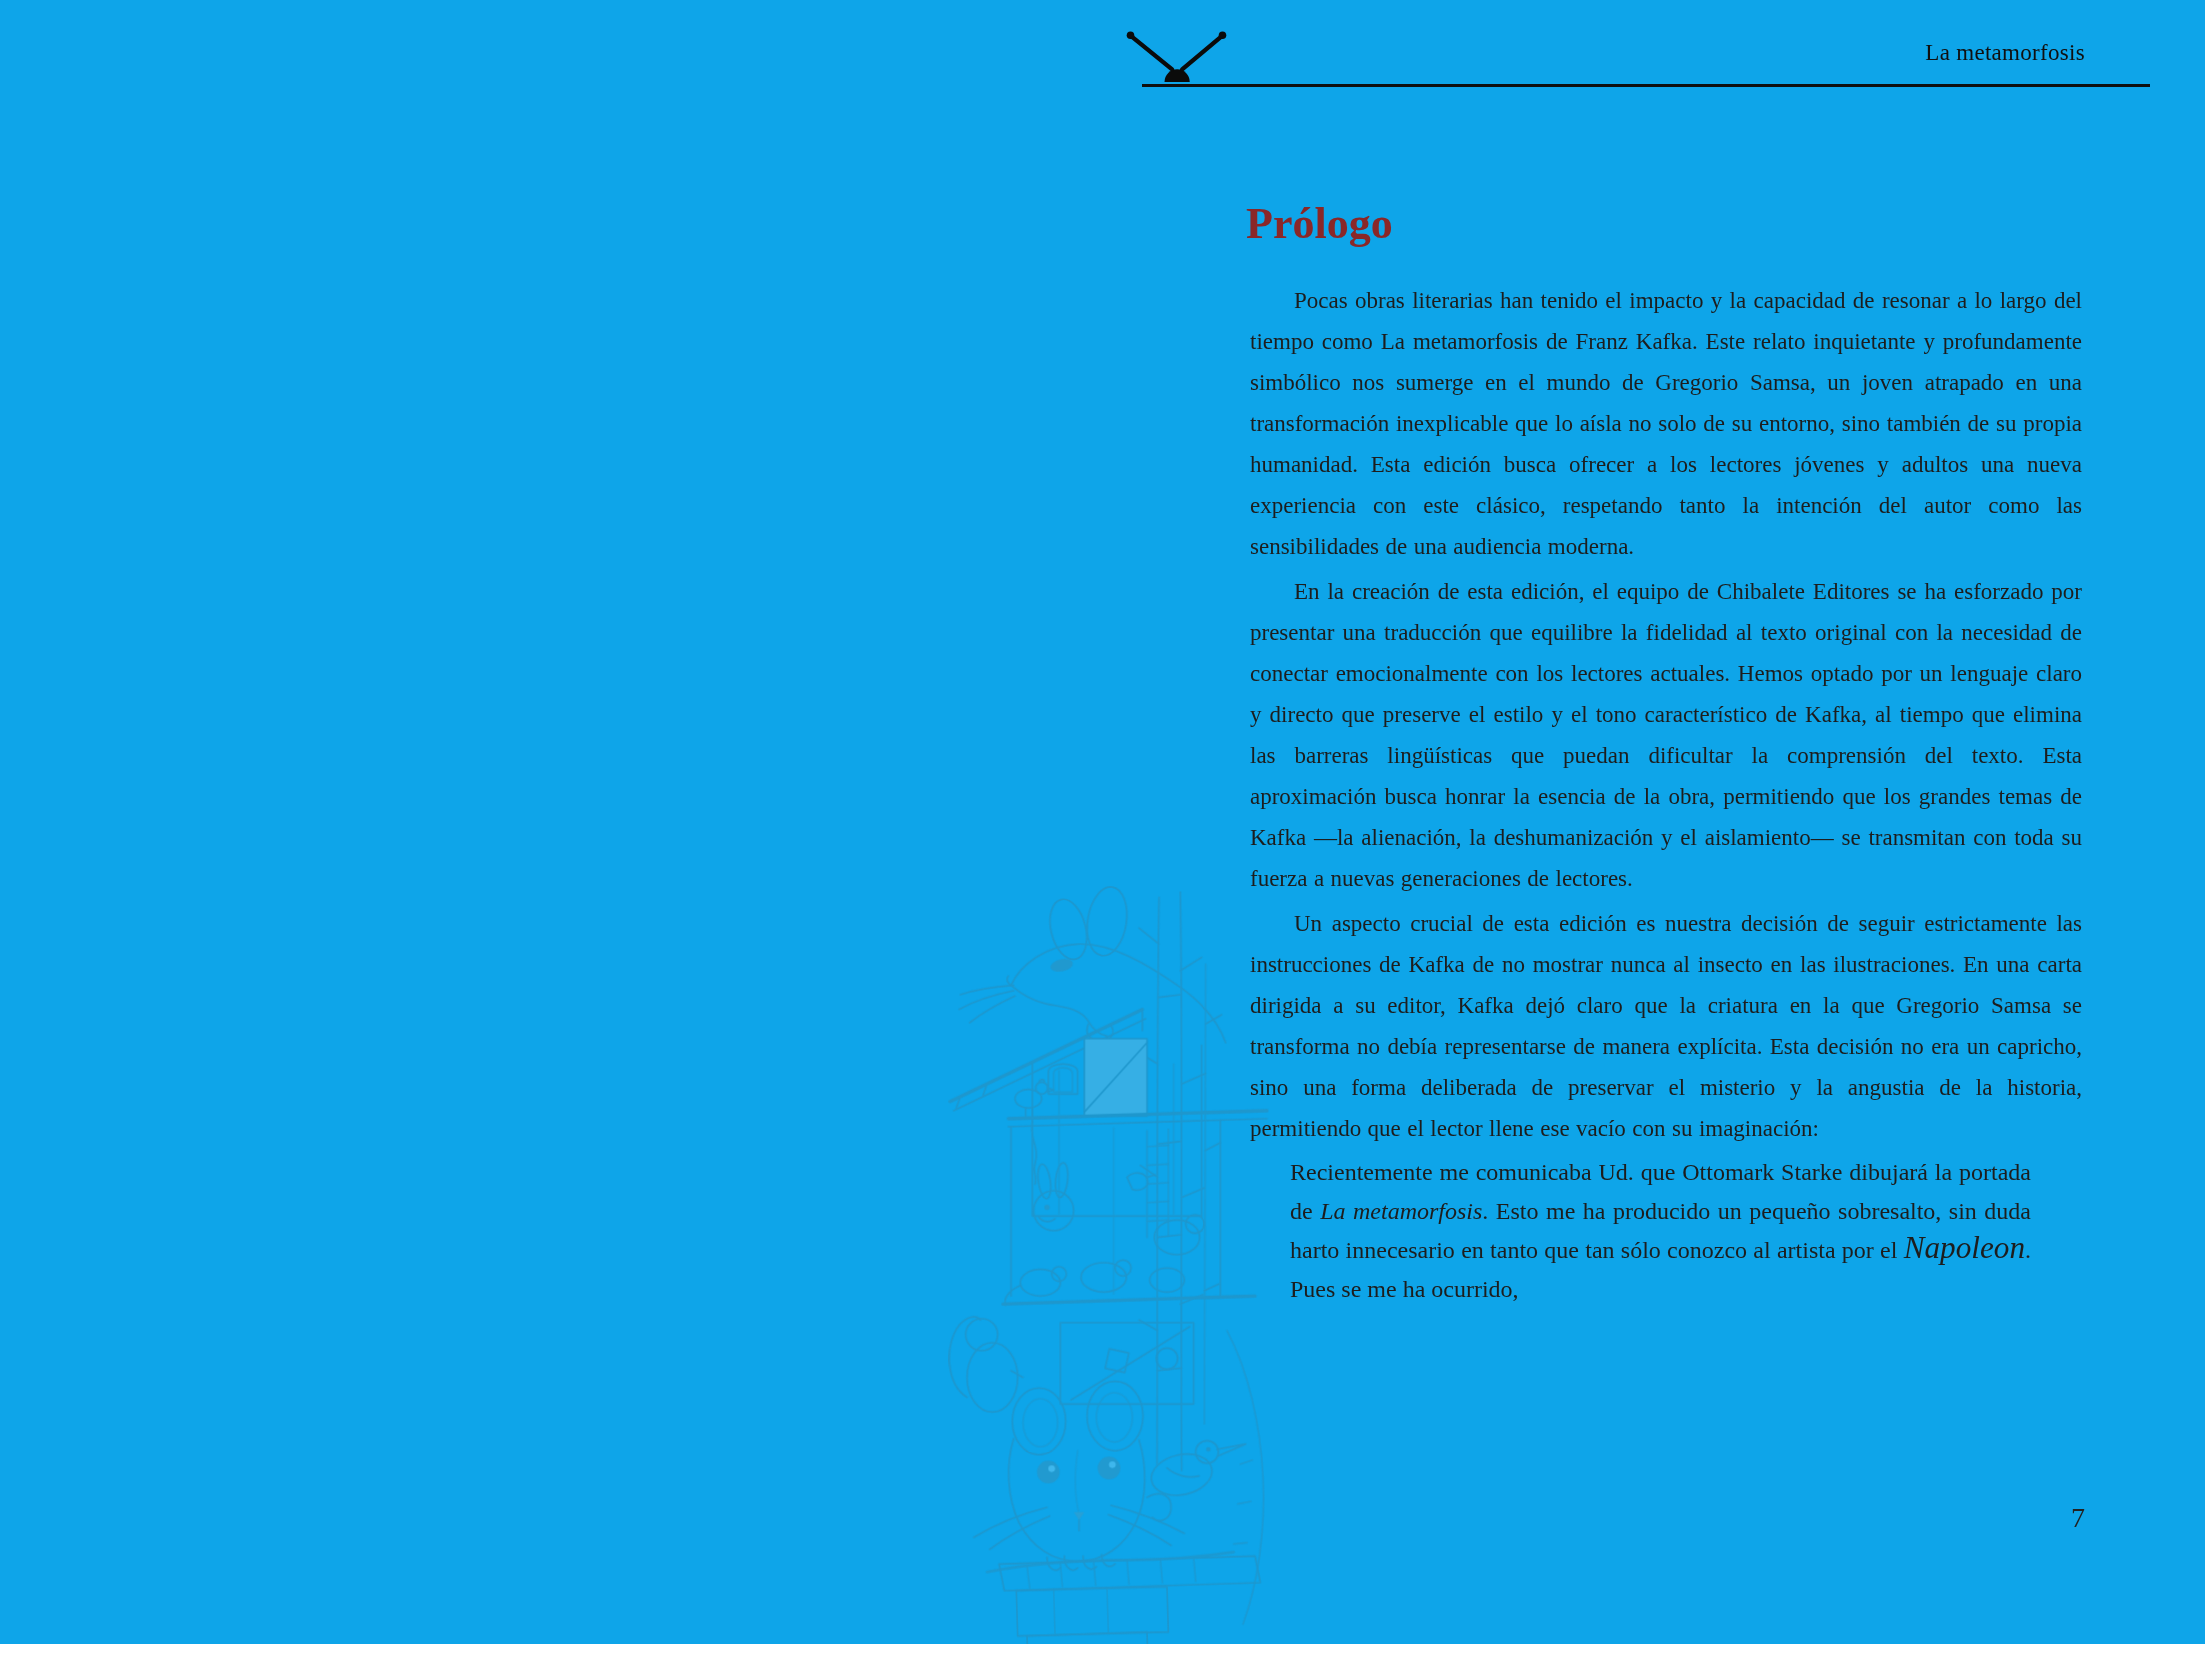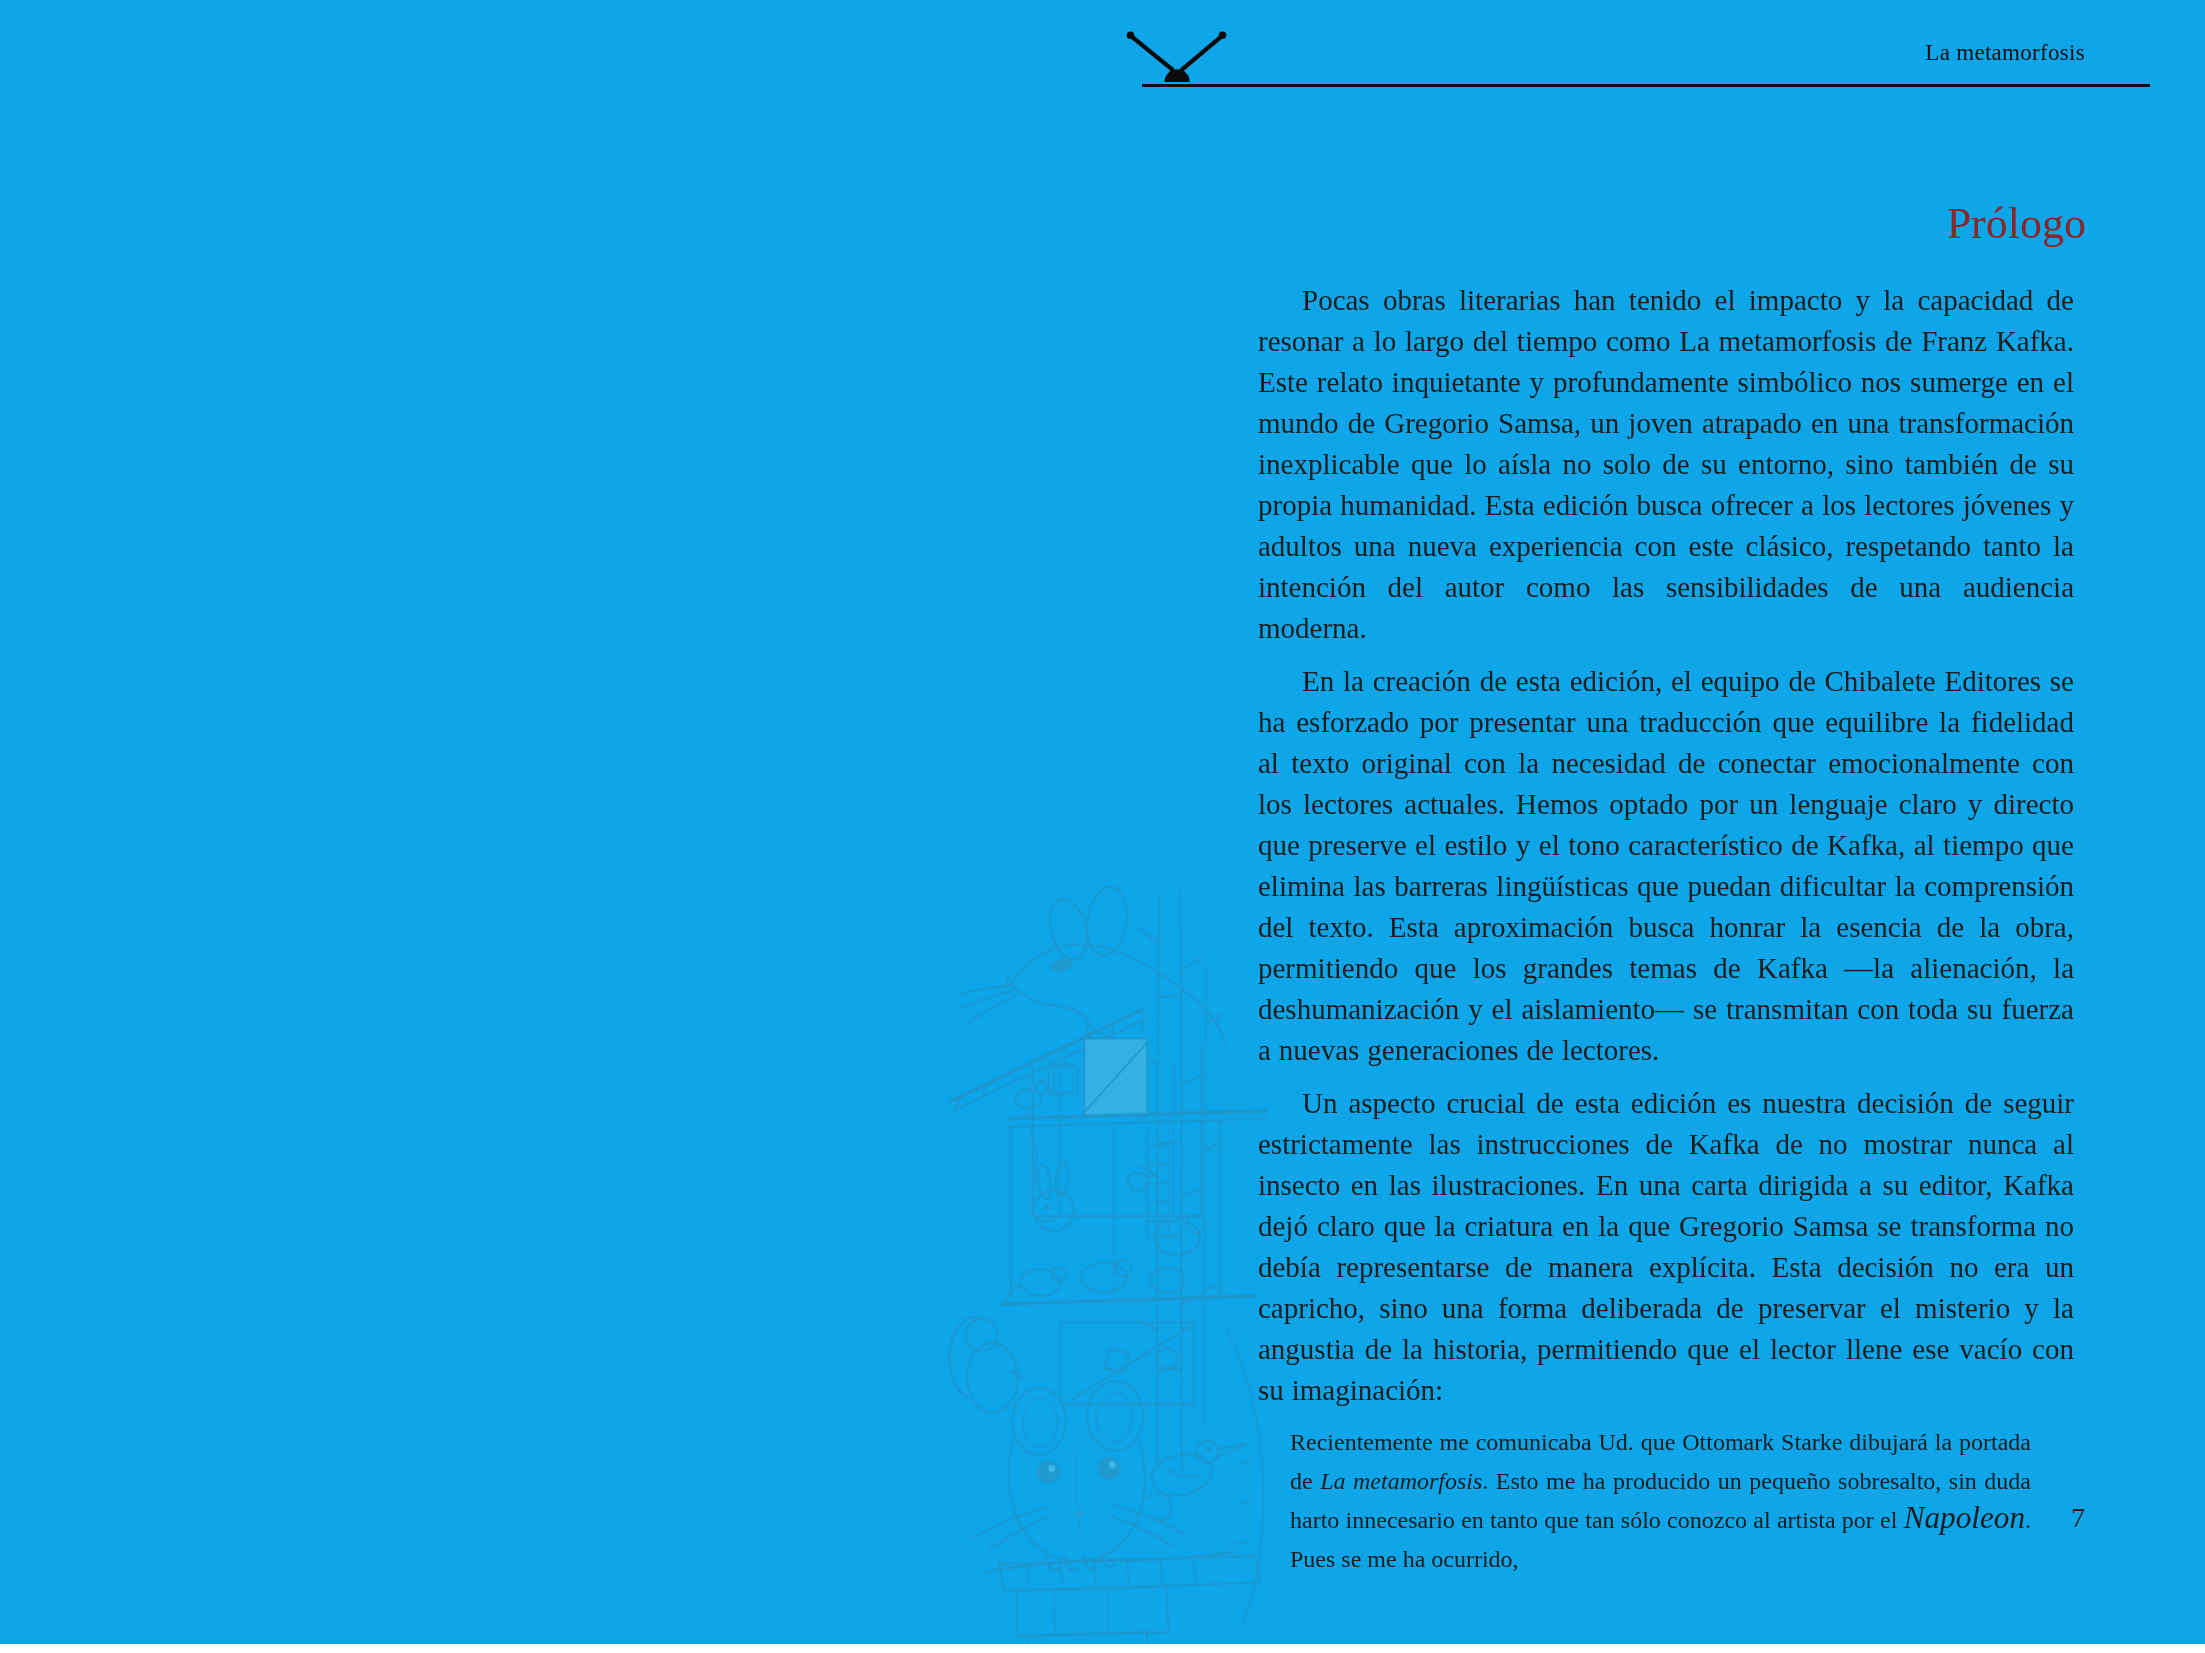--- a/index.html
+++ b/index.html
@@ -45,27 +45,27 @@
   
   .main-col {
     position: absolute;
     left: 1246px; top: 201px;
     width: 840px;
   }
   .chapter-title {
     margin: 0 0 33px 0;
     font-size: 44px;
     line-height: 1.05;
-    font-weight: normal;
-    text-align: right;
+    font-weight: bold;
+    text-align: left;
     color: #8a2728;
   }
   .body-par {
-    margin: 12px;
-    font-size: 29px;
+    margin: 4px;
+    font-size: 23px;
     line-height: 41px;
     text-align: justify;
     text-indent: 44px;
     word-spacing: 0.7px;
   }
   .letter-quote {
     margin: 0 55px 0 44px;
     font-size: 24px;
     line-height: 39px;
     text-align: justify;

